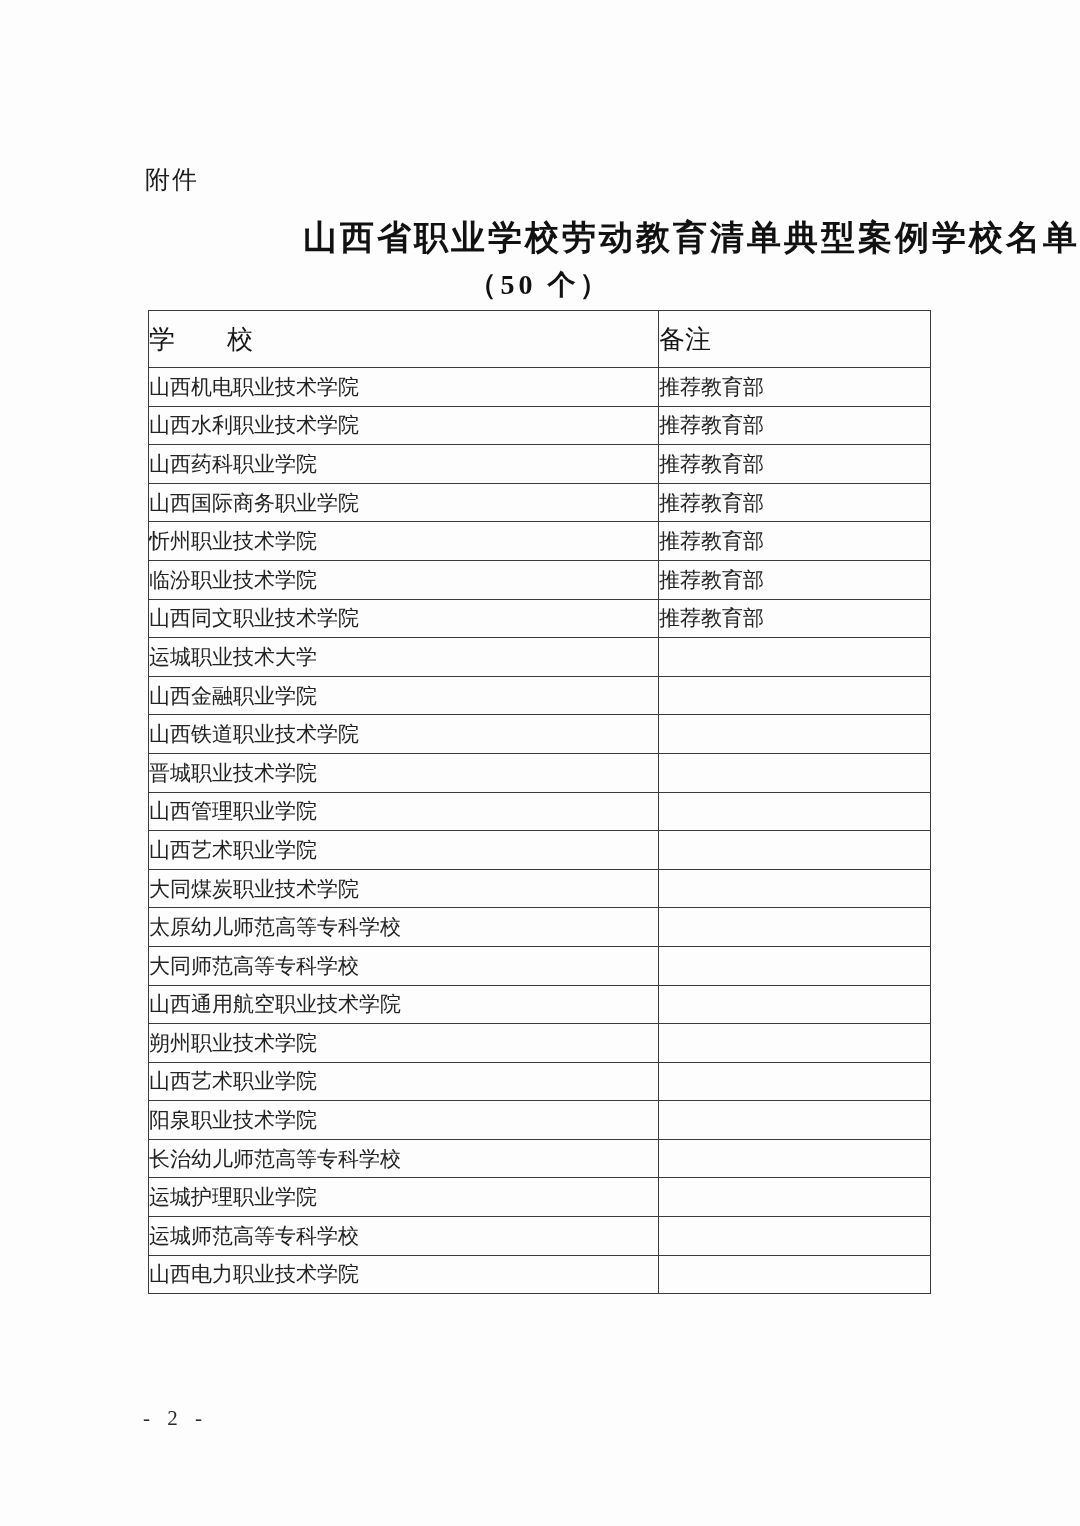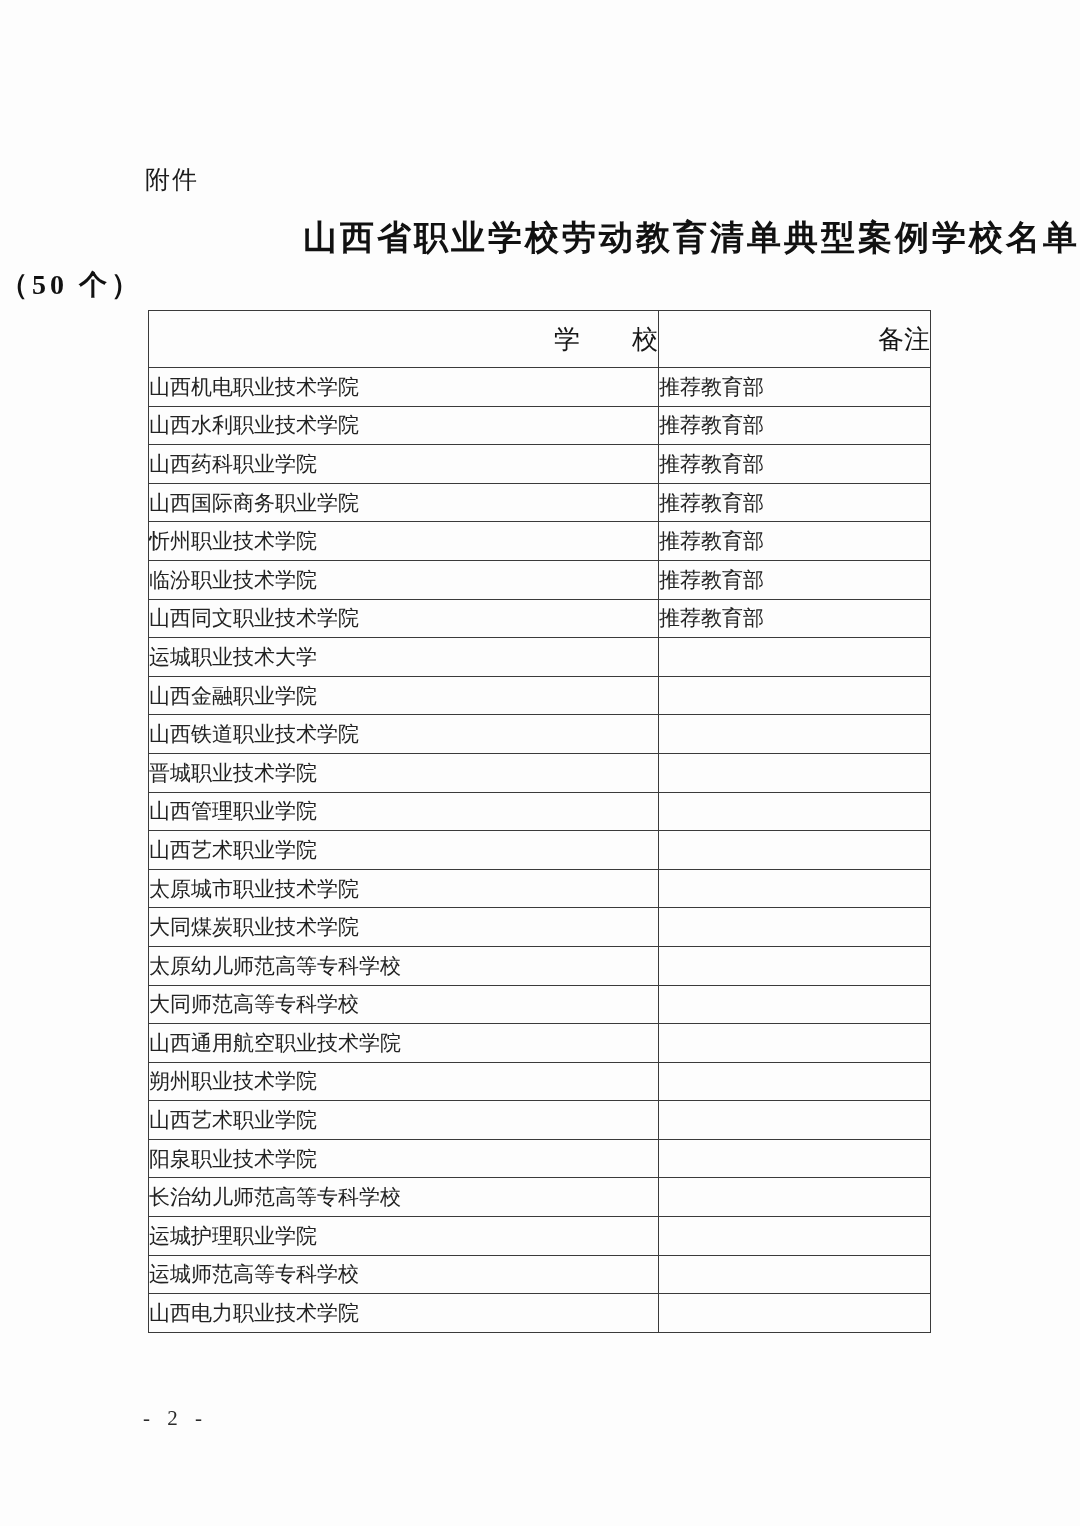--- a/index.html
+++ b/index.html
@@ -40,21 +40,21 @@
     font-size: 34px;
     letter-spacing: 3px;
     color: #111;
     white-space: nowrap;
   }
   .doc-subtitle {
     position: absolute;
     left: 0;
     top: 266px;
     width: 100%;
-    text-align: left;
+    text-align: center;
     font-family: "Liberation Serif", "DejaVu Serif", serif;
     font-weight: bold;
     font-size: 28px;
     letter-spacing: 4px;
     color: #111;
   }
   table.school-table {
     position: absolute;
     left: 148px;
     top: 310px;
@@ -68,21 +68,21 @@
   table.school-table th,
   table.school-table td {
     border: 1.6px solid #3b3b3b;
     padding: 0;
     vertical-align: middle;
   }
   table.school-table thead th {
     height: 56px;
     font-size: 26px;
     font-weight: normal;
-    text-align: right;
+    text-align: left;
     color: #161616;
   }
   table.school-table tbody td {
     height: 37.6px;
     font-size: 21px;
     color: #222;
     white-space: nowrap;
     overflow: hidden;
   }
   td.school-cell { padding-left: 44px; }
@@ -166,24 +166,20 @@
         </tr>
         <tr>
           <td class="school-cell">山西管理职业学院</td>
           <td class="remark-cell"></td>
         </tr>
         <tr>
           <td class="school-cell">山西艺术职业学院</td>
           <td class="remark-cell"></td>
         </tr>
         <tr>
-          <td class="school-cell">太原城市职业技术学院</td>
-          <td class="remark-cell"></td>
-        </tr>
-        <tr>
           <td class="school-cell">大同煤炭职业技术学院</td>
           <td class="remark-cell"></td>
         </tr>
         <tr>
           <td class="school-cell">太原幼儿师范高等专科学校</td>
           <td class="remark-cell"></td>
         </tr>
         <tr>
           <td class="school-cell">大同师范高等专科学校</td>
           <td class="remark-cell"></td>

